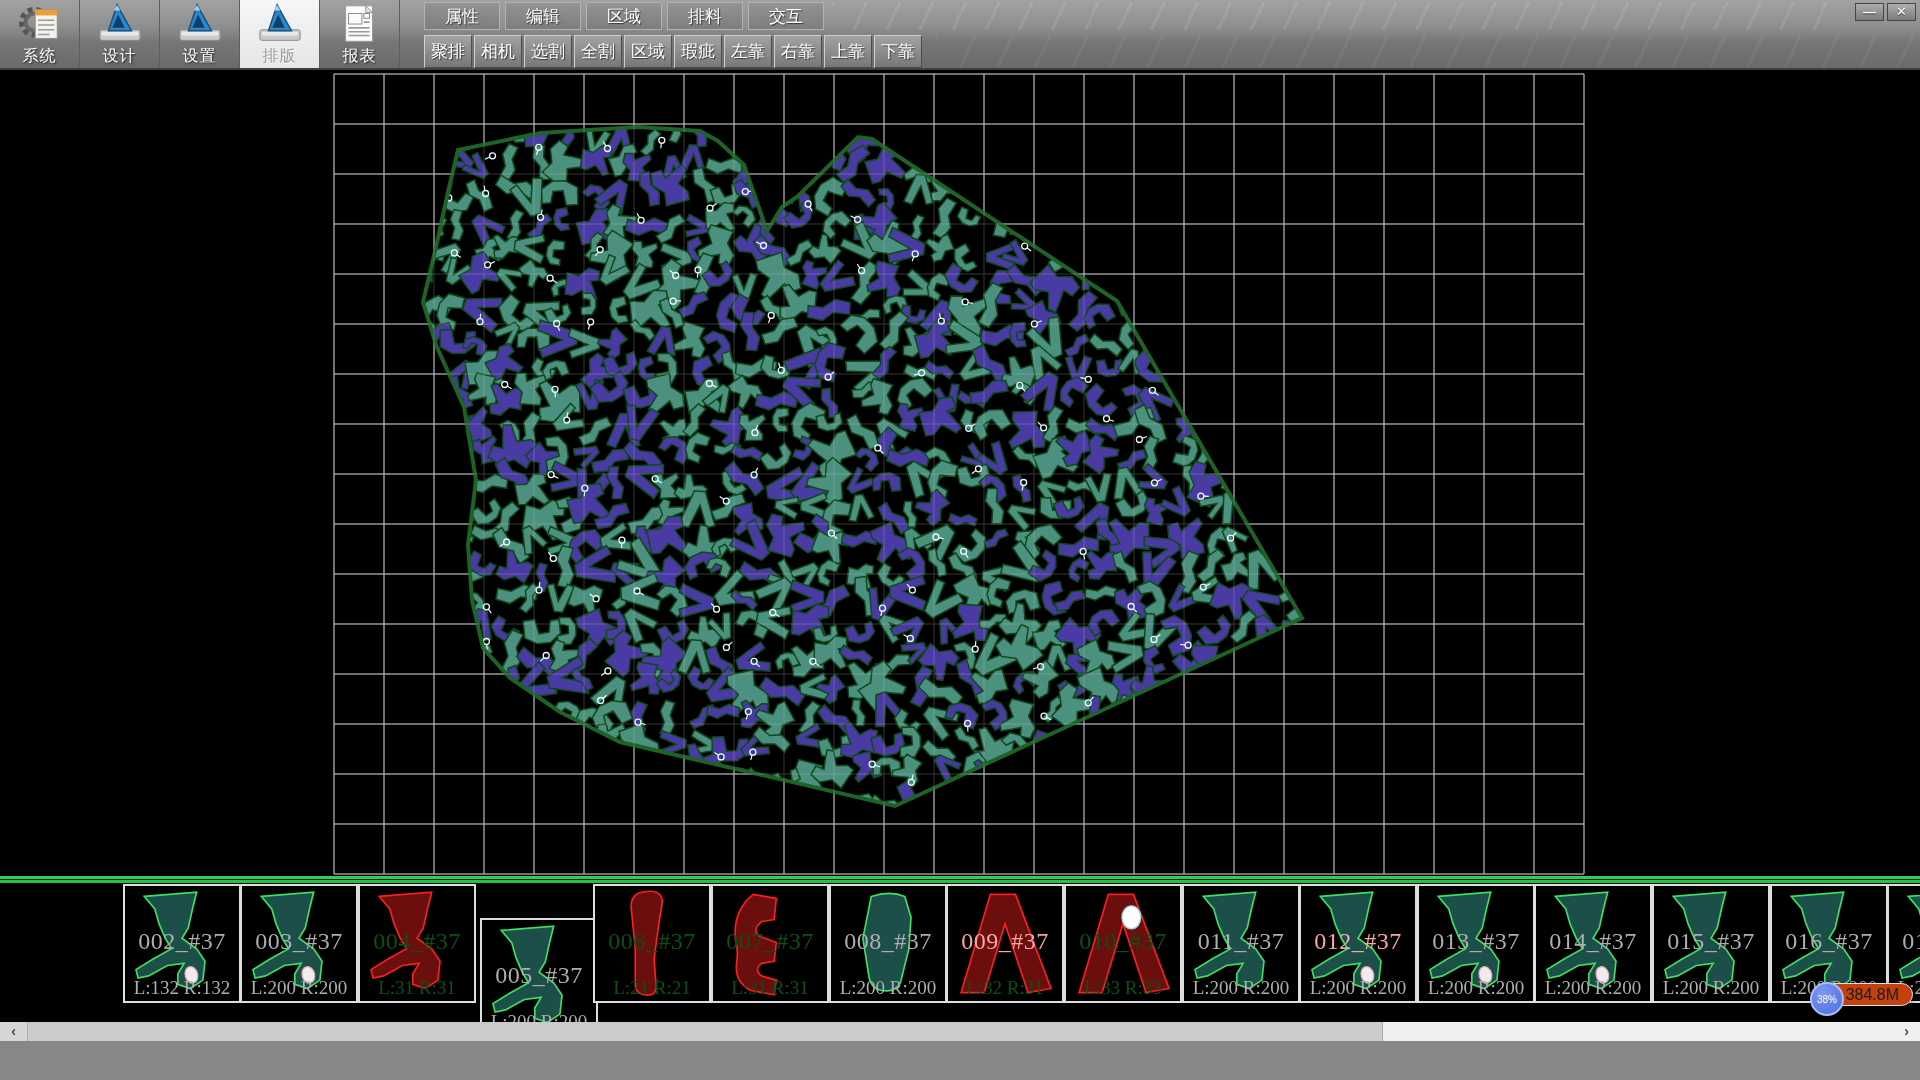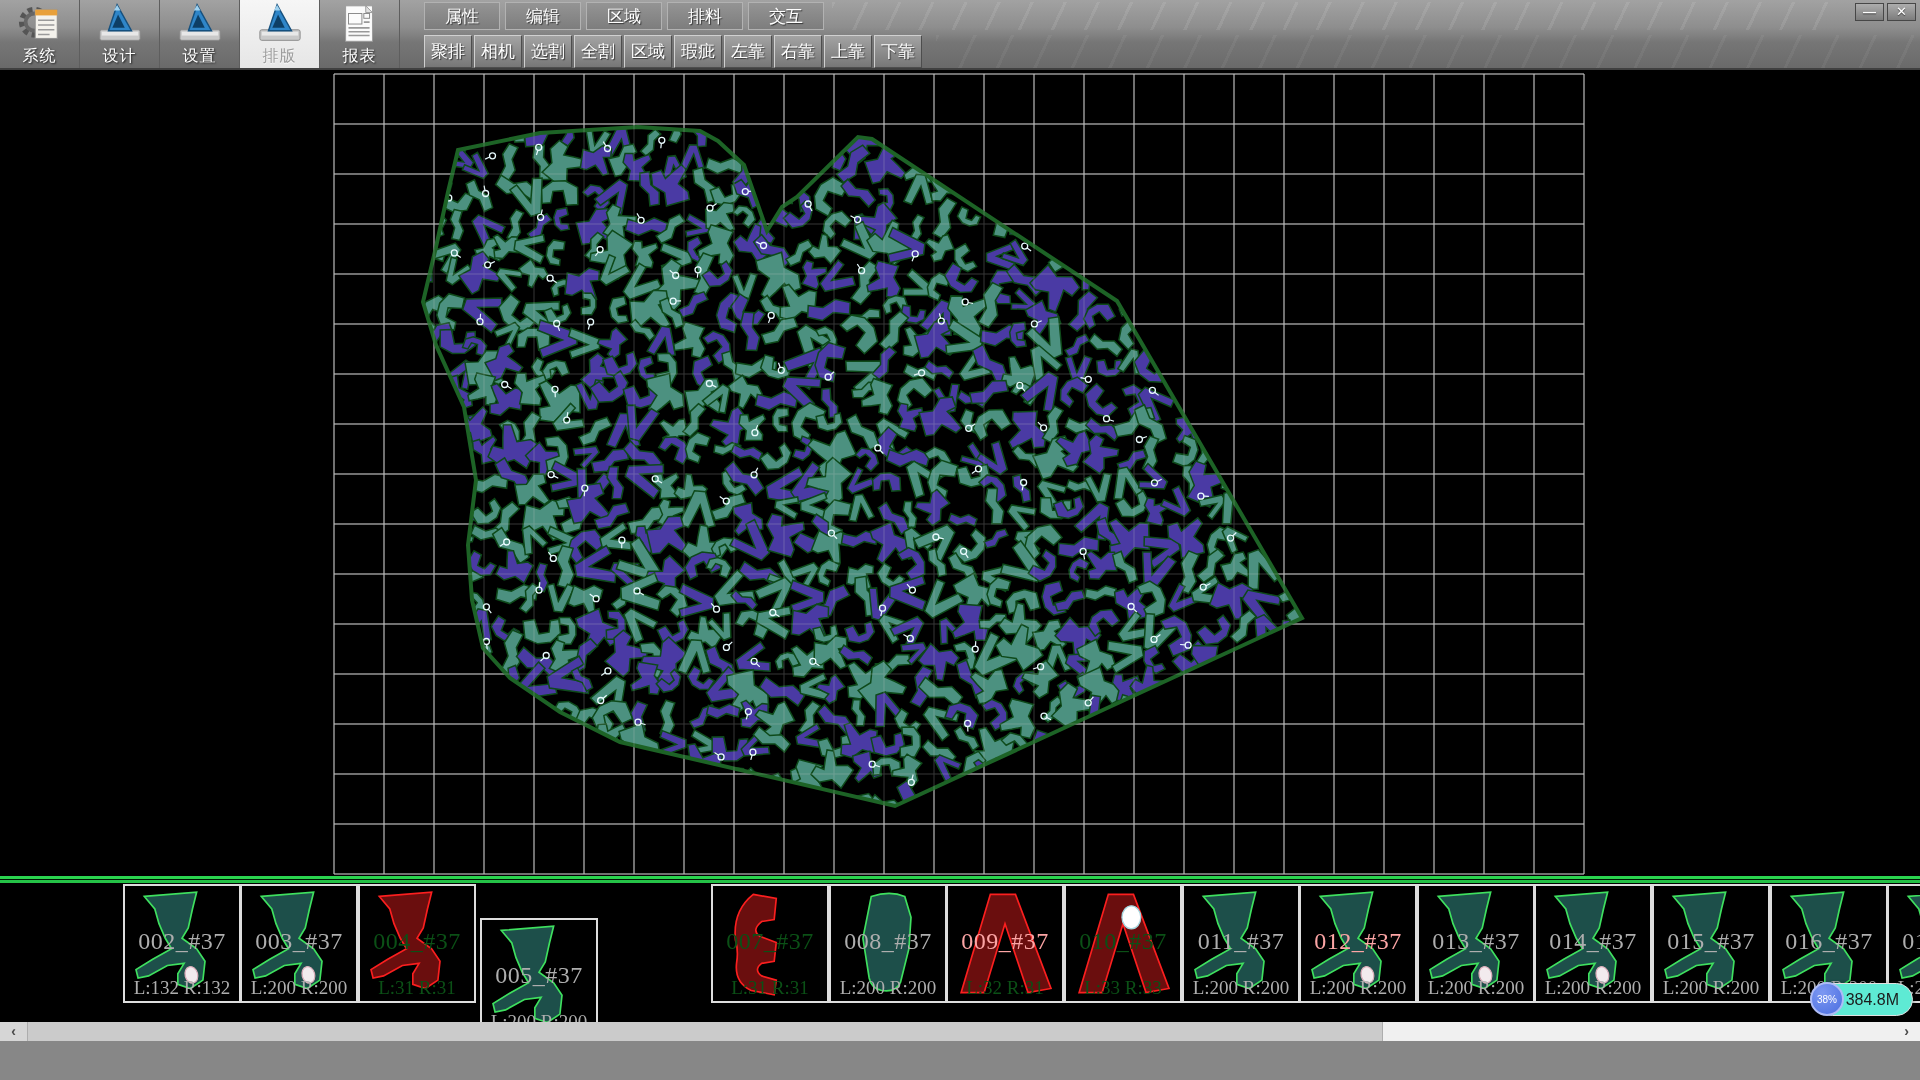--- a/index.html
+++ b/index.html
@@ -47,22 +47,22 @@
     background:linear-gradient(180deg,#2ad44e 0 3px,#001505 3px 4px,#25c247 4px 7px,#000 7px 8px);}
   .cell{position:absolute;top:8px;height:119px;width:118px;box-sizing:border-box;background:#000;
     border:2px solid #dedede;cursor:pointer;overflow:hidden;}
   .cell svg{position:absolute;left:0;top:0;width:100%;height:100%;}
   .cell .name{position:absolute;top:42px;left:0;width:100%;text-align:center;
     font-family:"Liberation Serif","DejaVu Serif",serif;font-size:24px;letter-spacing:.5px;}
   .cell .lr{position:absolute;bottom:2px;left:0;width:100%;text-align:center;
     font-family:"Liberation Serif","DejaVu Serif",serif;font-size:19px;}
 
   
-  .badge-pill{position:absolute;left:1816px;top:983px;width:97px;height:33px;border-radius:17px;
-    background:#5eead4;border:1px solid #e0e0e0;box-shadow:0 1px 4px rgba(0,0,0,.45);z-index:5;
+  .badge-pill{position:absolute;left:1816px;top:983px;width:97px;height:23px;border-radius:17px;
+    background:#c2410c;border:1px solid #e0e0e0;box-shadow:0 1px 4px rgba(0,0,0,.45);z-index:5;
     display:flex;align-items:center;justify-content:flex-end;padding-right:13px;box-sizing:border-box;
     font-size:16px;color:#1c1c1c;}
   .badge-circle{position:absolute;left:1810px;top:982px;width:34px;height:34px;border-radius:50%;
     background:radial-gradient(circle at 35% 30%,#7d98f2,#4a6ee0);border:2px solid #aebcf5;
     box-sizing:border-box;z-index:6;display:flex;align-items:center;justify-content:center;
     color:#fff;font-size:10px;}
 
   
   .hscroll{position:absolute;top:1022px;left:0;width:1920px;height:19px;background:#f0f0f0;}
   .scroll-thumb{position:absolute;left:27px;top:0;width:1356px;height:19px;background:#cbcbcb;
@@ -1050,20 +1050,27 @@
      <div class="name" style="color:#0b5016">004_#37</div>
      <div class="lr" style="color:#0b5016">L:31 R:31</div>
       </div>
       <div class="cell" style="left: 480px; margin-top: 34px;">
         <svg viewBox="0 0 100 110">
        <path d="M14,10 L64,6 L60,22 L56,40 L50,50 L64,60 L72,72 L70,90 L58,98 L46,94 L46,84 L52,74 L36,76 L18,86 L8,88 L6,80 L22,70 L40,60 L34,50 L28,36 L24,22 Z" fill="#1d4f4a" stroke="#3fe05f" stroke-width="1.6"></path>
         </svg>
      <div class="name" style="color:#aeaeae">005_#37</div>
      <div class="lr" style="color:#aeaeae">L:200 R:200</div>
       </div>
+      <div class="cell" style="left: 593px;">
+        <svg viewBox="0 0 100 110">
+       <path d="M40,6 Q58,2 60,14 L56,40 L52,70 L54,96 Q54,106 42,104 Q34,102 34,94 L34,60 L30,20 Q30,8 40,6 Z" fill="#6a0e0e" stroke="#fb1f1f" stroke-width="1.6"></path>
+        </svg>
+     <div class="name" style="color:#0b5016">006_#37</div>
+     <div class="lr" style="color:#0b5016">L:21 R:21</div>
+      </div>
       <div class="cell" style="left: 711px;">
         <svg viewBox="0 0 100 110">
        <path d="M34,8 L56,12 L54,32 L42,34 Q32,42 40,48 L56,54 L54,72 L42,74 Q34,80 42,86 L56,90 L54,104 L32,100 Q16,92 18,74 Q20,62 17,52 Q14,24 34,8 Z" fill="#6a0e0e" stroke="#fb1f1f" stroke-width="1.6"></path>
         </svg>
      <div class="name" style="color:#0b5016">007_#37</div>
      <div class="lr" style="color:#0b5016">L:31 R:31</div>
       </div>
       <div class="cell" style="left: 829px;">
         <svg viewBox="0 0 100 110">
        <path d="M34,10 Q52,4 66,10 L72,30 L70,60 L62,92 Q58,102 44,100 Q34,98 32,88 L26,50 Z" fill="#1d4f4a" stroke="#3fe05f" stroke-width="1.6"></path>

